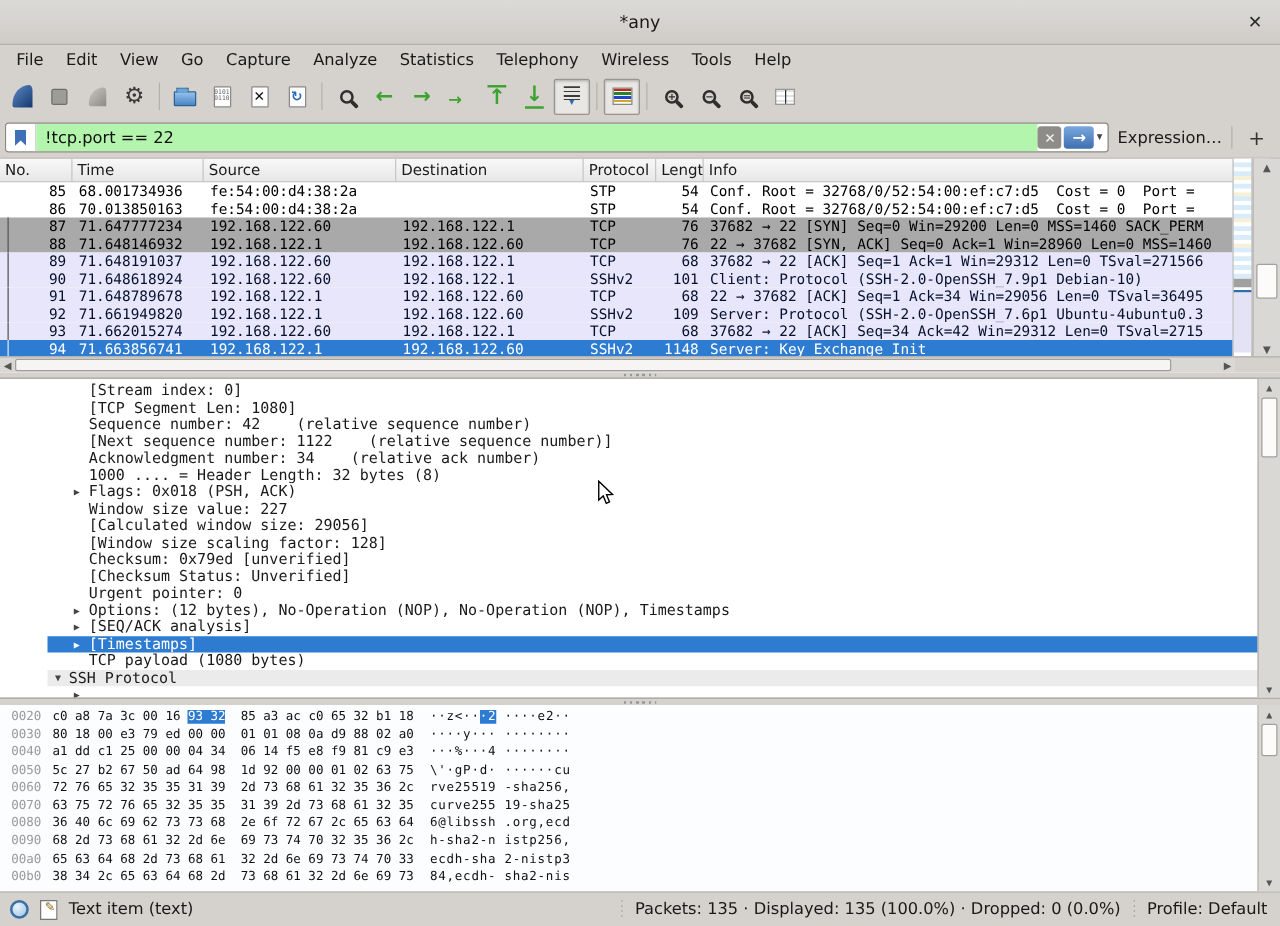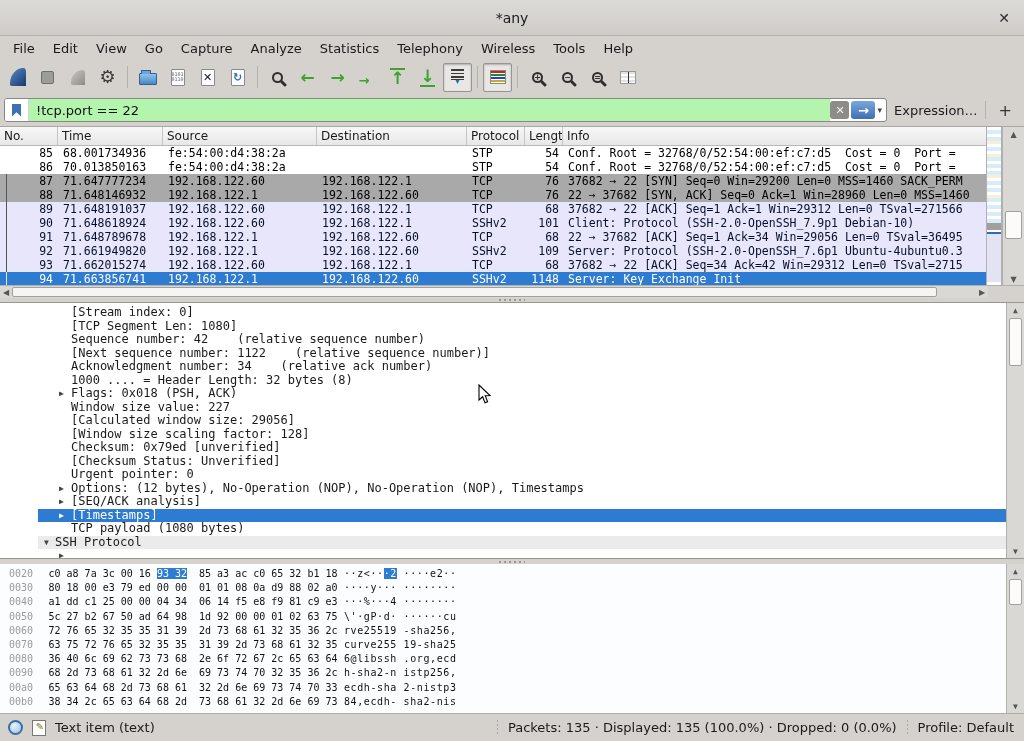--- a/index.html
+++ b/index.html
@@ -99,21 +99,21 @@
   .drow.bg-selected { background:var(--sel); color:#fff; }
   .drow.bg-selected .tri { color:#fff; }
   .drow.bg-hover { background:#ebebeb; }
   .dscroll { position:absolute; right:0; top:0; width:18px; height:100%; background:#dad8d5; border-left:1px solid #b2b0ac; }
 
   
   .hex-pane { height:149px; background:#fbfdfe; position:relative; overflow:hidden;
               font-family:"DejaVu Sans Mono",monospace; font-size:10px; }
   .xrow { display:flex; height:14.2px; line-height:14.2px; white-space:pre; }
   .xoff { width:42px; padding-left:9px; color:#9a9a9a; }
-  .xbytes { width:302px; color:#111;text-align:center; }
+  .xbytes { width:302px; color:#111; }
   .xascii { color:#111; letter-spacing:.6px; }
   .hl { background:var(--sel); color:#fff; }
 
   
   .statusbar { height:28px; background:#d5d2cd; border-top:1px solid #b0aeaa; display:flex; align-items:center; padding:0 10px 0 8px; gap:9px; font-size:13px; }
   .expert-ball { width:15px; height:15px; border-radius:50%; border:2px solid #3a6ea5; background:radial-gradient(circle at 35% 30%,#e8f3fc,#9cc3e4); }
   .note-icon { width:14px; height:16px; background:#fff; border:1px solid #777; position:relative; display:flex; align-items:center; justify-content:center; }
   .note-icon span { font-size:10px; color:#8a6d1e; transform:translate(1px,-1px); }
   .sb-right { margin-left:auto; display:flex; align-items:center; gap:10px; }
   .sb-sep { width:1px; height:16px; background:repeating-linear-gradient(#aaa 0 2px,transparent 2px 4px); }

